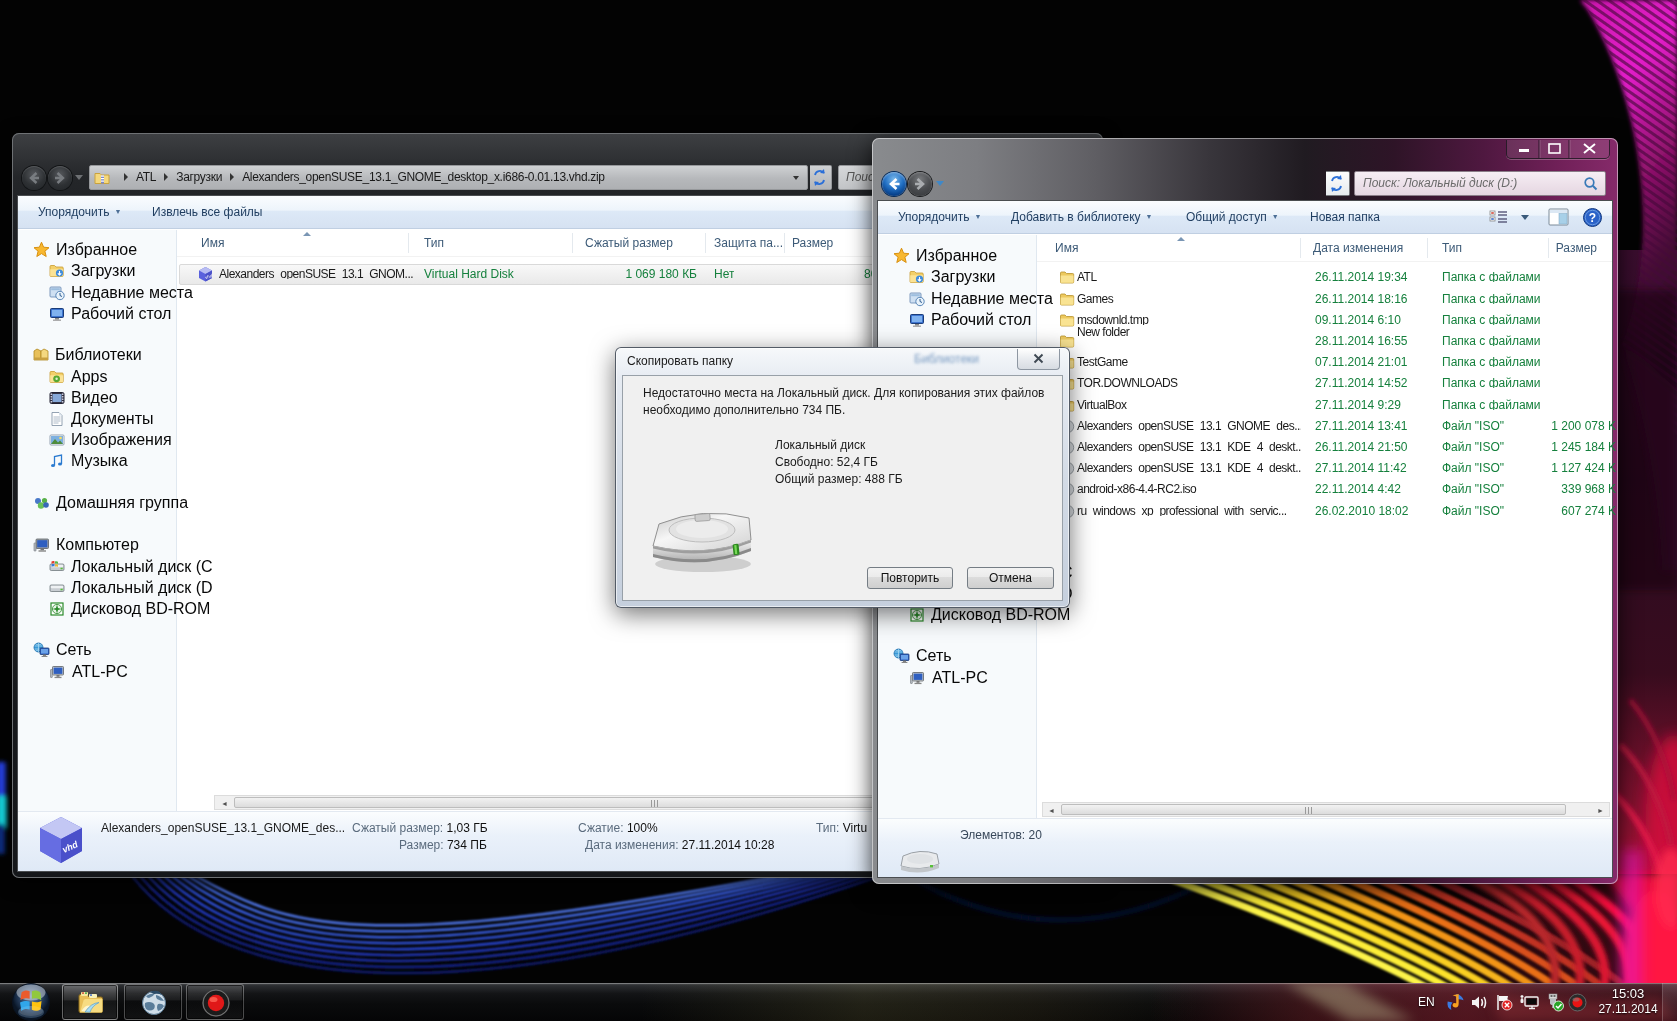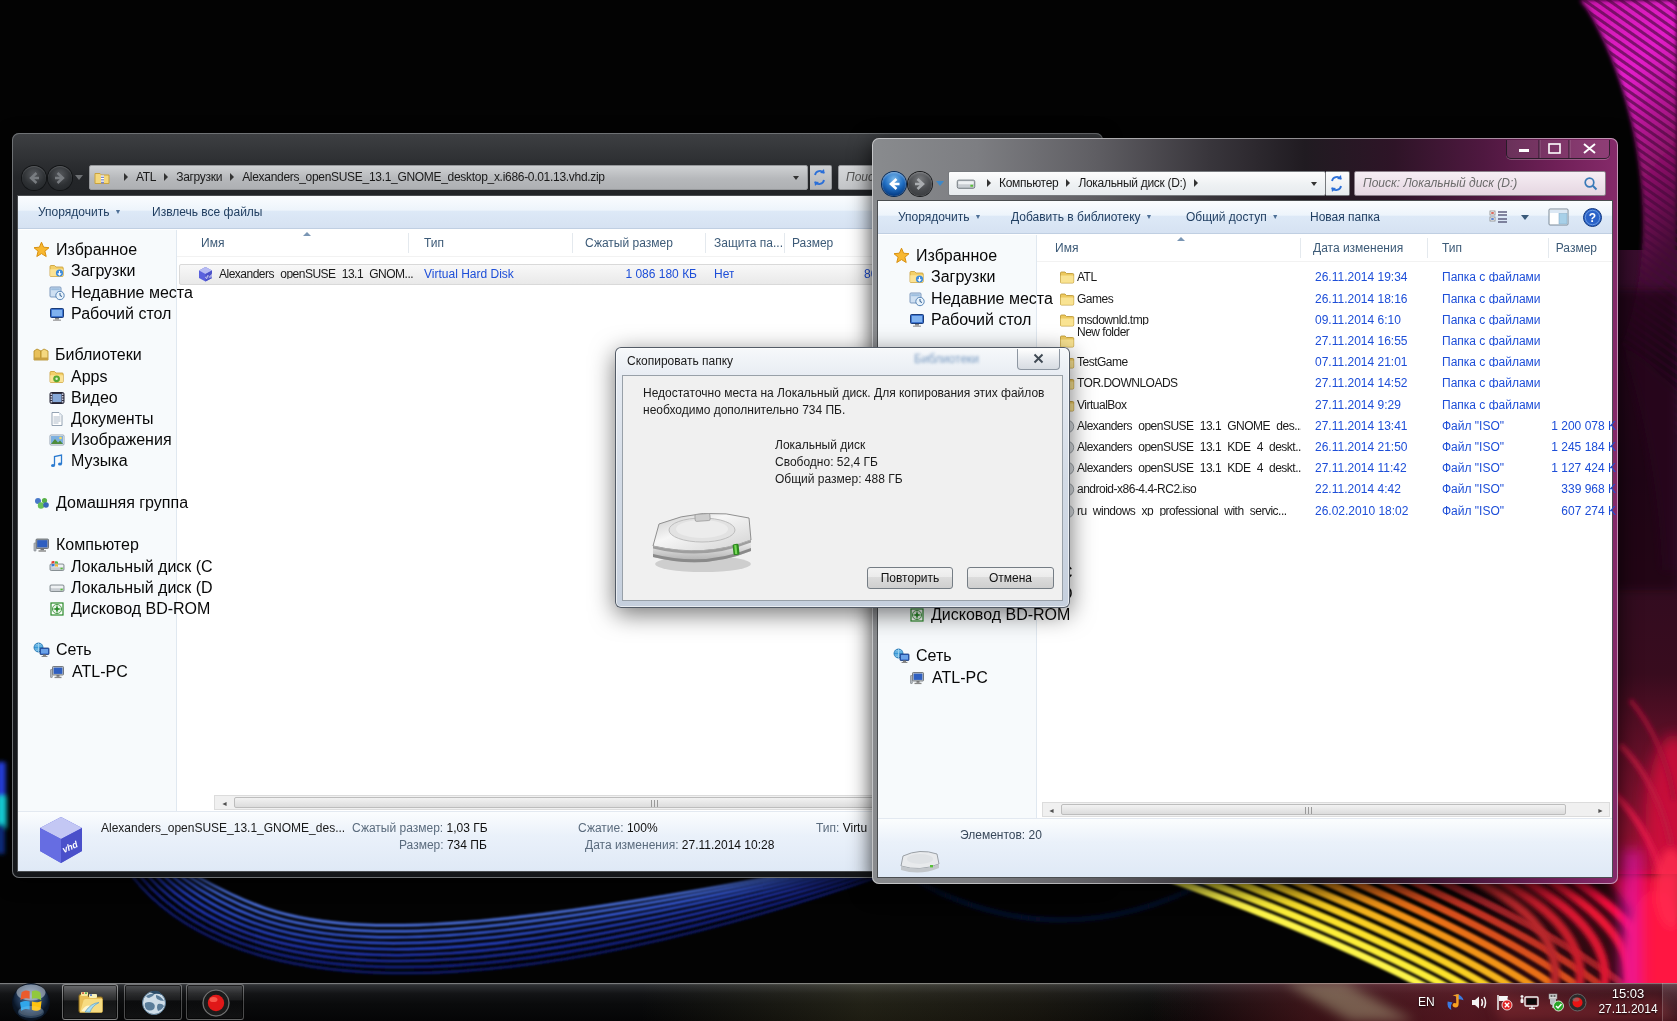--- a/index.html
+++ b/index.html
@@ -7,21 +7,21 @@
 #stage{position:absolute;left:0;top:0;width:1677px;height:1021px}
 .orb{position:absolute;width:24px;height:24px;border-radius:50%}
 .toolbar{position:absolute;left:0;right:0;height:33px;background:linear-gradient(180deg,#fafcfe 0%,#edf4fb 45%,#dde9f7 46%,#d6e2f2 100%);border-bottom:1px solid #c0cfe2;color:#1e3c5f;font-size:12px}
 .tbtn{position:absolute;top:0;height:32px;line-height:32px;white-space:nowrap}
 .carr{font-size:7px;color:#4d6f96;vertical-align:2px;margin-left:5px}
 .navpane{position:absolute;background:#f7fafc;border-right:1px solid #e0e8f0}
 .nitem{position:absolute;font-size:16px;color:#080808;white-space:nowrap;height:21px;line-height:21px}
 .nitem svg{vertical-align:-3px;margin-right:6px}
 .hdr{position:absolute;font-size:12px;color:#3c5a77;white-space:nowrap}
 .cell{position:absolute;font-size:12px;color:#1a1a1a;white-space:nowrap;height:15px;line-height:21px;overflow:hidden}
-.gray{color:#1d4ed8}
+.gray{color:#15803d}
 .tt{letter-spacing:-.5px}
 .bc{letter-spacing:-.3px}
 .colsep{position:absolute;width:1px;background:#e4e9ee}
 .hscroll{position:absolute;height:15px;background:#f0f0f0;border:1px solid #dcdcdc}
 .hthumb{position:absolute;top:1px;height:11px;background:linear-gradient(180deg,#f2f2f2,#dcdcdc);border:1px solid #bdbdbd;border-radius:2px}
 .sarr{position:absolute;top:4px;font-size:7px;color:#505050}
 .details{position:absolute;left:0;right:0;background:linear-gradient(180deg,#fbfdfe,#eaf1fa 40%,#dfe9f6);border-top:1px solid #e3e9f1}
 .dtxt{position:absolute;font-size:12px;white-space:nowrap;color:#5a6b7d}
 .dtxt b{font-weight:normal;color:#101010}
 .bc{font-size:12px;color:#1a1a1a;white-space:nowrap}
@@ -284,21 +284,21 @@
 
   <div class="abs" style="left:161px;top:68px;width:918px;height:21px;border:1px solid #d9d9d9;border-radius:2px;background:linear-gradient(180deg,#f8f8f8,#e9e9e9)"></div>
   <svg class="abs" style="left:179px;top:70px" width="17" height="17" viewBox="0 0 17 17">
           <path d="M8.5 1 L15 4.5 L15 12 L8.5 15.5 L2 12 L2 4.5 Z" fill="#5a61dd"></path>
           <path d="M8.5 1 L15 4.5 L8.5 8 L2 4.5 Z" fill="#b7bcf2"></path>
           <path d="M8.5 8 L15 4.5 L15 12 L8.5 15.5 Z" fill="#4b51c8"></path>
           <text x="8.7" y="13.3" font-size="4.5" fill="#fff" font-style="italic" transform="rotate(-20 8.7 13.3)">vhd</text>
         </svg>
   <div class="cell tt" style="left:201px;top:68px;width:200px">Alexanders_openSUSE_13.1_GNOM...</div>
   <div class="cell gray" style="left:406px;top:68px">Virtual Hard Disk</div>
-  <div class="cell gray" style="left:563px;top:68px;width:116px;text-align:right">1 086 180 КБ</div>
+  <div class="cell gray" style="left:563px;top:68px;width:116px;text-align:right">1 069 180 КБ</div>
   <div class="cell gray" style="left:696px;top:68px">Нет</div>
   <div class="cell gray" style="left:846px;top:68px">807</div>
 
   <div class="hscroll" style="left:196px;top:599px;width:883px">
     <div class="sarr" style="left:6px">◄</div>
     <div class="hthumb" style="left:19px;width:860px"></div>
     <div class="abs" style="left:436px;top:4px;width:8px;height:7px;background:repeating-linear-gradient(90deg,#9a9a9a 0 1px,transparent 1px 3px)"></div>
   </div>
 
   <div class="details" style="top:615px;height:60px">
@@ -334,29 +334,20 @@
  </div>
 
  <div class="orb" style="left:10px;top:34px;background:radial-gradient(circle at 50% 30%,#7ab8ea,#2270c4 45%,#08428c 75%,#053472);box-shadow:0 0 0 1px #042a5a,0 1px 2px rgba(255,255,255,.4) inset"><svg width="24" height="24">
           <path d="M14.5 7 L9 12 L14.5 17 M9 12 L17.5 12" stroke="#fff" stroke-width="2.6" fill="none"></path>
         </svg></div>
  <div class="orb" style="left:36px;top:34px;background:radial-gradient(circle at 50% 30%,#77797c,#4a4c50 50%,#333538);box-shadow:0 0 0 1px #1a1c1e,0 1px 2px rgba(255,255,255,.25) inset"><svg width="24" height="24">
           <path d="M9.5 7 L15 12 L9.5 17 M7 12 L15 12" stroke="#a9acb0" stroke-width="2.6" fill="none"></path>
         </svg></div>
  <div class="abs" style="left:64px;top:43px;width:0;height:0;border-top:5px solid #3f88c8;border-left:4px solid transparent;border-right:4px solid transparent"></div>
 
- <div class="abs" style="left:76px;top:33px;width:378px;height:25px;border:1px solid #777a7e;border-radius:2px;background:linear-gradient(180deg,#fdfdfd,#eef1f3 55%,#e7ebee)">
-   <svg class="abs" style="left:7px;top:5px" width="20" height="15" viewBox="0 0 16 12">
-          <rect x="1" y="2.5" width="14" height="6.5" rx="1.2" fill="#c8cdd2" stroke="#70787e" stroke-width=".8"></rect>
-          <rect x="1.8" y="3.3" width="12.4" height="2.4" rx="1" fill="#eef1f3"></rect>
-          <rect x="11.5" y="6.2" width="2.2" height="1.6" fill="#58c038"></rect>
-        </svg>
-   <span class="bc abs" style="left:30px;top:4px"><span class="bsep"></span>Компьютер<span class="bsep"></span>Локальный диск (D:)<span class="bsep"></span></span>
-   <div class="abs" style="right:8px;top:10px;width:0;height:0;border-top:4px solid #333;border-left:3.5px solid transparent;border-right:3.5px solid transparent"></div>
- </div>
  <div class="abs" style="left:454px;top:33px;width:24px;height:25px;border:1px solid #777a7e;border-left:none;border-radius:0 2px 2px 0;background:linear-gradient(180deg,#fdfdfd,#e7ebee)"><svg width="22" height="23">
           <path d="M6 9 A5 5 0 0 1 15 7 M15 14 A5 5 0 0 1 6 16" stroke="#2a6fd8" stroke-width="1.8" fill="none"></path>
           <path d="M15 3 L15.6 7.6 L11 7 Z M6 20 L5.4 15.4 L10 16 Z" fill="#2a6fd8"></path>
         </svg></div>
  <div class="abs" style="left:482px;top:33px;width:252px;height:25px;border:1px solid #8a7d88;border-radius:2px;background:linear-gradient(180deg,#f6eef4,#e5d6e1);font-size:12px;font-style:italic;color:#6a6a6a;line-height:23px;padding-left:8px">Поиск: Локальный диск (D:)
    <svg class="abs" style="right:6px;top:4px" width="16" height="16" viewBox="0 0 16 16">
           <circle cx="6.5" cy="6.5" r="4.3" fill="none" stroke="#3a7ab8" stroke-width="1.7"></circle>
           <line x1="9.8" y1="9.8" x2="13.5" y2="13.5" stroke="#3a7ab8" stroke-width="2"></line>
         </svg></div>
 
@@ -531,21 +522,21 @@
             <path d="M1.2 5.5 L14 5.5 L14 11.9 Q14 12.8 13 12.8 L2.2 12.8 Q1.2 12.8 1.2 11.9 Z" fill="#f9e392"></path>
           </svg>
 <div class="cell tt" style="width:224px;left:199px;top:109px">msdownld.tmp</div>
 <div class="cell gray" style="left:437px;top:109px">09.11.2014 6:10</div>
 <div class="cell gray" style="left:564px;top:109px">Папка с файлами</div>
 <svg class="abs" style="left:181px;top:133px" width="17" height="15" viewBox="0 0 16 15">
             <path d="M1 3 Q1 2 2 2 L5.5 2 L7 3.5 L13.2 3.5 Q14.2 3.5 14.2 4.5 L14.2 12 Q14.2 13 13.2 13 L2 13 Q1 13 1 12 Z" fill="#edc95e" stroke="#b8922c" stroke-width=".8"></path>
             <path d="M1.2 5.5 L14 5.5 L14 11.9 Q14 12.8 13 12.8 L2.2 12.8 Q1.2 12.8 1.2 11.9 Z" fill="#f9e392"></path>
           </svg>
 <div class="cell tt" style="width:224px;left:199px;top:121px">New folder</div>
-<div class="cell gray" style="left:437px;top:130px">27.11.2014 16:55</div>
+<div class="cell gray" style="left:437px;top:130px">28.11.2014 16:55</div>
 <div class="cell gray" style="left:564px;top:130px">Папка с файлами</div>
 <svg class="abs" style="left:181px;top:154px" width="17" height="15" viewBox="0 0 16 15">
             <path d="M1 3 Q1 2 2 2 L5.5 2 L7 3.5 L13.2 3.5 Q14.2 3.5 14.2 4.5 L14.2 12 Q14.2 13 13.2 13 L2 13 Q1 13 1 12 Z" fill="#edc95e" stroke="#b8922c" stroke-width=".8"></path>
             <path d="M1.2 5.5 L14 5.5 L14 11.9 Q14 12.8 13 12.8 L2.2 12.8 Q1.2 12.8 1.2 11.9 Z" fill="#f9e392"></path>
           </svg>
 <div class="cell tt" style="width:224px;left:199px;top:151px">TestGame</div>
 <div class="cell gray" style="left:437px;top:151px">07.11.2014 21:01</div>
 <div class="cell gray" style="left:564px;top:151px">Папка с файлами</div>
 <svg class="abs" style="left:181px;top:175px" width="17" height="15" viewBox="0 0 16 15">
             <path d="M1 3 Q1 2 2 2 L5.5 2 L7 3.5 L13.2 3.5 Q14.2 3.5 14.2 4.5 L14.2 12 Q14.2 13 13.2 13 L2 13 Q1 13 1 12 Z" fill="#edc95e" stroke="#b8922c" stroke-width=".8"></path>

